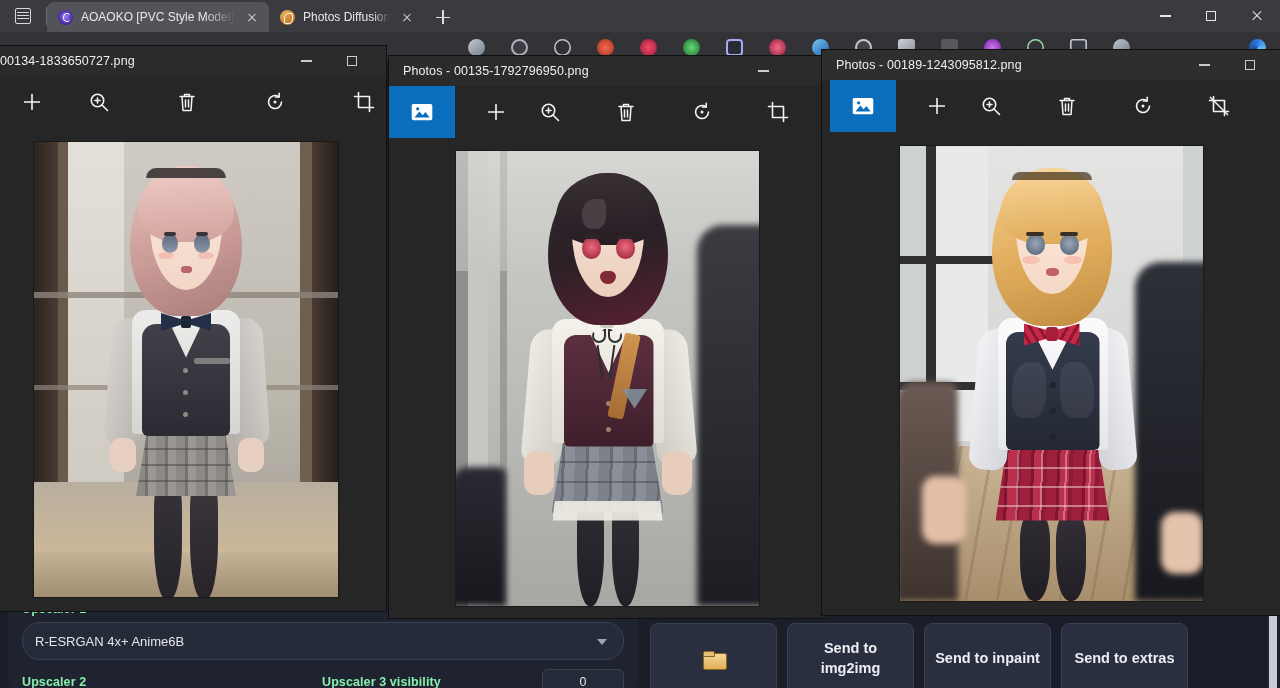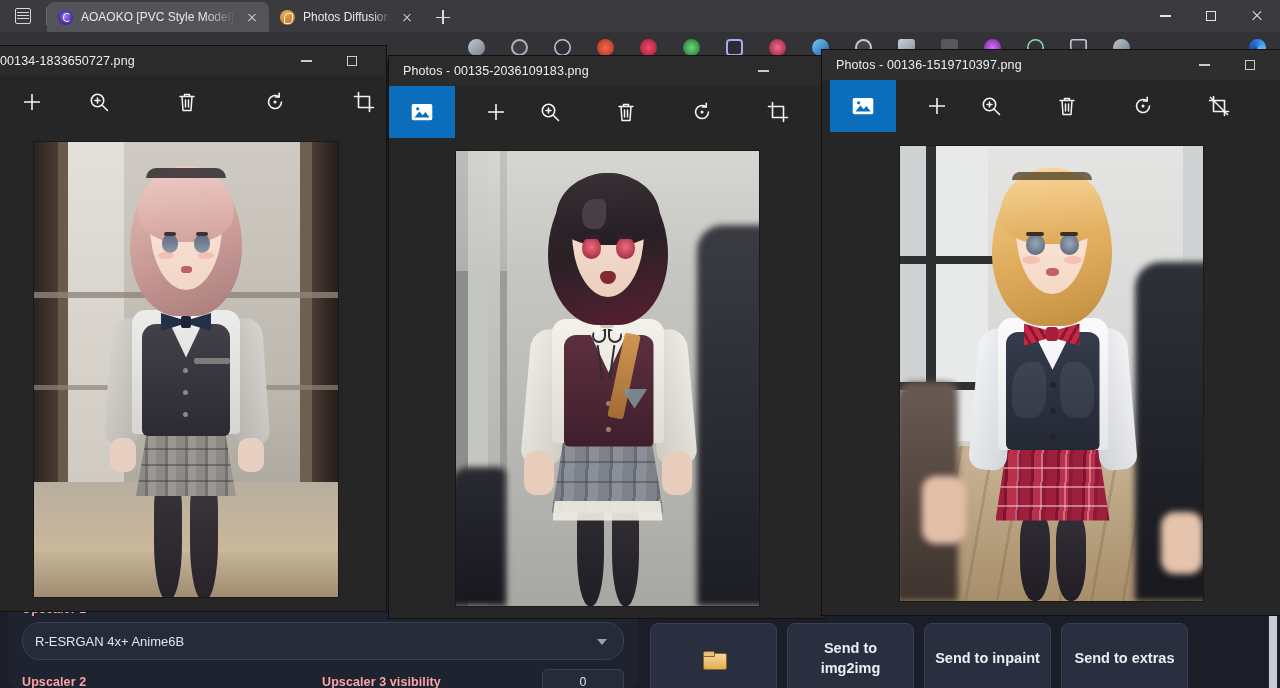--- a/index.html
+++ b/index.html
@@ -90,21 +90,21 @@
 
   
   .sd-page {
     position: absolute; left: 0; top: 62px; width: 1280px; height: 626px;
     background: #1b1e28;
   }
   .sd-left-col {
     position: absolute; left: 8px; top: 530px; width: 630px; height: 96px;
     background: #1f2330; border-radius: 6px; padding: 10px 14px;
   }
-  .sd-label { font-size: 12.5px; color: #fca5a5; font-weight: 600; letter-spacing: .1px; }
+  .sd-label { font-size: 12.5px; color: #86efac; font-weight: 600; letter-spacing: .1px; }
   .sd-dropdown {
     margin-top: 6px; height: 38px; background: #262b3a; border: 1px solid #3a4155;
     border-radius: 18px; display: flex; align-items: center; padding: 0 12px;
     color: #e4e6ee; font-size: 13px; position: relative;
   }
   .dd-caret {
     position: absolute; right: 16px; top: 16px; width: 0; height: 0;
     border-left: 5px solid transparent; border-right: 5px solid transparent;
     border-top: 6px solid #9aa2bb;
   }
@@ -373,21 +373,21 @@
           <div class="mouth" style="left:147px;top:124px;width:11px;height:7px;background:#b9646a"></div>
           <div style="position:absolute;left:124px;top:110px;width:16px;height:7px;background:#f0a89c;opacity:.55;border-radius:50%"></div>
           <div style="position:absolute;left:164px;top:110px;width:16px;height:7px;background:#f0a89c;opacity:.55;border-radius:50%"></div>
         </div>
       </div>
     </div>
   </div>
 
   <div class="photos-win" style="left:389px; top:56px; width:436px; height:562px;">
     <div class="pw-title">
-      <span>Photos - 00135-2036109183.png</span>
+      <span>Photos - 00135-1792796950.png</span>
       <span class="ctrl" style="right:42px">
           <span class="pw-min-g"></span>
         </span>
     </div>
     <div class="pw-toolbar">
       <div class="tb-item img-active">
         <svg class="ic" width="26" height="26" viewBox="0 0 24 24">
             <rect x="2.5" y="4.5" width="19" height="15" rx="1.5" fill="#ffffff"></rect>
             <path d="M5 17l4.6-5.4 3 3.3 2.6-3 3.8 5.1z" fill="#0a6ebd"></path>
             <circle cx="8" cy="9" r="1.5" fill="#0a6ebd"></circle>
@@ -475,21 +475,21 @@
           <div style="position:absolute;left:126px;top:84px;width:18px;height:4px;background:#2b2429;border-radius:2px"></div>
           <div style="position:absolute;left:160px;top:84px;width:18px;height:4px;background:#2b2429;border-radius:2px"></div>
           <div class="mouth" style="left:144px;top:120px;width:16px;height:13px;background:#7e2b33;border-radius:6px 6px 8px 8px"></div>
         </div>
       </div>
     </div>
   </div>
 
   <div class="photos-win" style="left:822px; top:50px; width:458px; height:565px;">
     <div class="pw-title" style="background:#2e2e2e">
-      <span>Photos - 00136-1519710397.png</span>
+      <span>Photos - 00189-1243095812.png</span>
       <span class="ctrl" style="right:56px">
           <span class="pw-min-g"></span>
         </span>
       <span class="ctrl" style="right:10px">
           <span class="pw-max-g"></span>
         </span>
     </div>
     <div class="pw-toolbar" style="padding-left:8px">
       <div class="tb-item img-active">
         <svg class="ic" width="26" height="26" viewBox="0 0 24 24">

